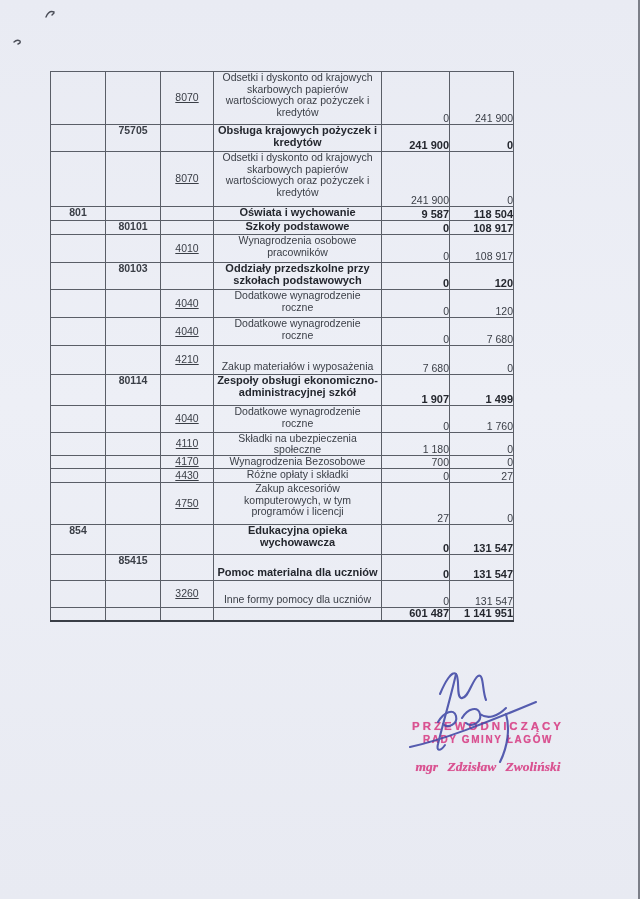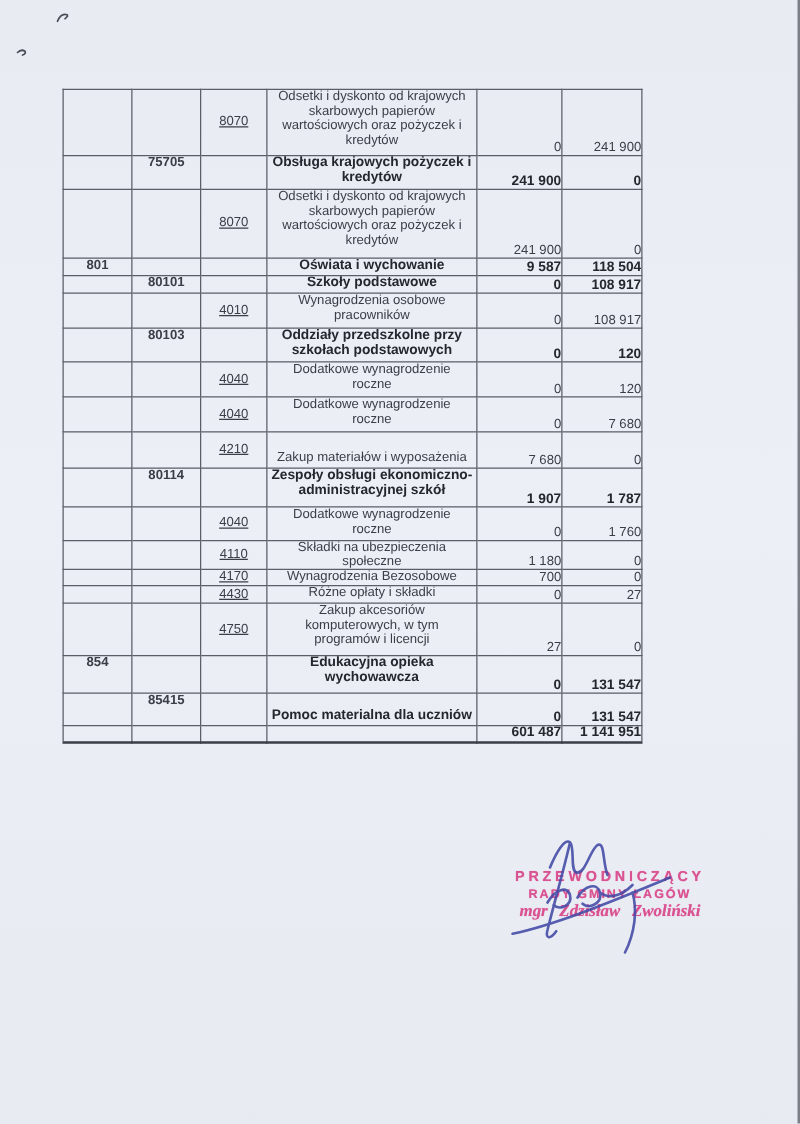--- a/index.html
+++ b/index.html
@@ -22,28 +22,28 @@
     padding:0;overflow:hidden;color:#3a3e46;
   }
   td.dz,td.rz{text-align:center;vertical-align:top;padding-top:2px;font-weight:bold;color:#24272e;font-size:11px;}
   td.pg{text-align:center;vertical-align:middle;text-decoration:underline;}
   td.nm{text-align:center;vertical-align:top;padding:1px 2px 1px 3px;white-space:pre-line;}
   td.v{text-align:right;vertical-align:bottom;padding:0 3px 2px 0;}
   tr.b td.nm,tr.b td.v{font-weight:bold;color:#24272e;font-size:11px;}
   tr.nb td.nm{vertical-align:bottom;padding-bottom:2px;}
   
   .stamp{
-    position:absolute;left:406px;top:696px;width:164px;text-align:center;
+    position:absolute;left:406px;top:720px;width:164px;text-align:center;
     color:#d94a8c;opacity:.95;
     text-shadow:0 0 .7px rgba(217,74,140,.75);
   }
   .stamp-l1{font-size:11.5px;font-weight:bold;letter-spacing:3px;white-space:nowrap;}
   .stamp-l2{font-size:10px;font-weight:bold;letter-spacing:1.6px;margin-top:2px;white-space:nowrap;text-align:center;}
   .stamp-l3{
-    margin-top:0;font-family:"Liberation Serif","DejaVu Serif",serif;
+    margin-top:14px;font-family:"Liberation Serif","DejaVu Serif",serif;
     font-style:italic;font-weight:bold;font-size:13.5px;word-spacing:6px;white-space:nowrap;
   }
   .signature{position:absolute;left:398px;top:652px;width:150px;height:115px;}
   .pen-mark{position:absolute;}
 </style>
 </head>
 <body>
 
 <div class="sheet">
 
@@ -155,21 +155,21 @@
         <td class="v">7 680</td>
         <td class="v">0</td>
       </tr>
       <tr class="b" style="height:31px">
         <td class="dz"></td>
         <td class="rz">80114</td>
         <td class="pg"></td>
         <td class="nm">Zespoły obsługi ekonomiczno-
 administracyjnej szkół</td>
         <td class="v">1 907</td>
-        <td class="v">1 787</td>
+        <td class="v">1 499</td>
       </tr>
       <tr style="height:27px">
         <td class="dz"></td>
         <td class="rz"></td>
         <td class="pg">4040</td>
         <td class="nm">Dodatkowe wynagrodzenie
 roczne</td>
         <td class="v">0</td>
         <td class="v">1 760</td>
       </tr>
@@ -215,20 +215,28 @@
         <td class="nm">Edukacyjna opieka
 wychowawcza</td>
         <td class="v">0</td>
         <td class="v">131 547</td>
       </tr>
       <tr class="b nb" style="height:26px">
         <td class="dz"></td>
         <td class="rz">85415</td>
         <td class="pg"></td>
         <td class="nm">Pomoc materialna dla uczniów</td>
+        <td class="v">0</td>
+        <td class="v">131 547</td>
+      </tr>
+      <tr class="nb" style="height:27px">
+        <td class="dz"></td>
+        <td class="rz"></td>
+        <td class="pg">3260</td>
+        <td class="nm">Inne formy pomocy dla uczniów</td>
         <td class="v">0</td>
         <td class="v">131 547</td>
       </tr>
       <tr class="b" style="height:13px">
         <td class="dz"></td>
         <td class="rz"></td>
         <td class="pg"></td>
         <td class="nm"></td>
         <td class="v">601 487</td>
         <td class="v">1 141 951</td>

